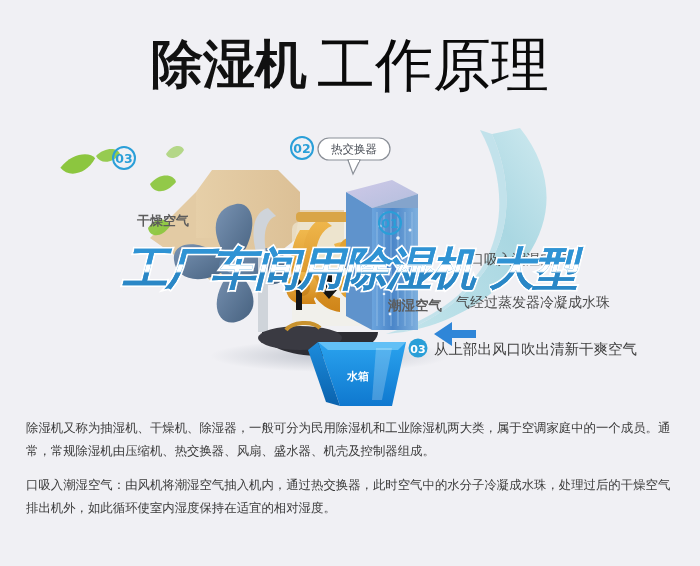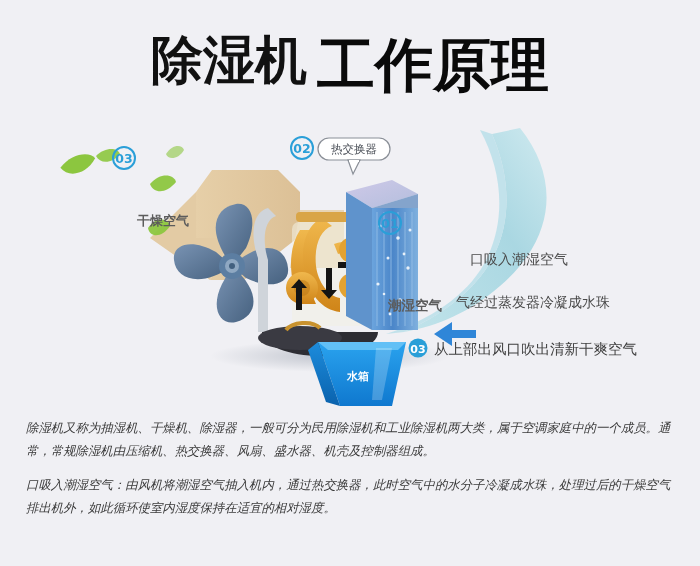--- a/index.html
+++ b/index.html
@@ -12,24 +12,24 @@
   .page{width:700px;height:566px;position:relative;background:#f0f0f4;}
 
   
   .header{
     position:absolute;left:0;top:22px;width:700px;height:86px;
     display:flex;align-items:center;justify-content:center;
     letter-spacing:0px;
   }
   .hdr-a{
     font-size:52px;font-weight:700;color:#111;line-height:1;
-    font-family:Liberation Mono, monospace;
+    font-family:Liberation Serif, serif;
   }
   .hdr-b{
-    font-size:58px;font-weight:700;color:#0a0a0a;line-height:1;
+    font-size:58px;font-weight:400;color:#0a0a0a;line-height:1;
     margin-left:10px;font-family:"DejaVu Sans",sans-serif;
   }
 
   
   .illus{position:absolute;left:0;top:118px;width:700px;height:292px;overflow:hidden;}
   .illus svg{display:block;}
 
   
   .overlay{
     position:absolute;left:0;top:246px;width:700px;
@@ -55,21 +55,21 @@
     -webkit-text-fill-color:transparent;
   }
 
   
   .body-text{
     position:absolute;left:26px;top:416px;width:650px;
     color:#3a3a3a;
     font-family:"DejaVu Sans",sans-serif;
     font-size:12.4px;line-height:23px;
   }
-  .body-text p{margin:0 0 11px 0;font-style:italic;}
+  .body-text p{margin:0 0 11px 0;}
 
   
   .lbl{font-family:"DejaVu Sans",sans-serif;}
 </style>
 </head>
 <body>
 
 <div class="page">
 
   <div class="header">
@@ -251,20 +251,24 @@
 
       <g>
         <circle cx="418" cy="230" r="9.5" fill="#2a9fd8"></circle>
         <text class="lbl" x="418" y="234.5" font-size="11" fill="#ffffff" text-anchor="middle" font-weight="700">03</text>
         <text class="lbl" x="434" y="236" font-size="14.5" fill="#3e3e3e">从上部出风口吹出清新干爽空气</text>
       </g>
     </svg>
   </div>
 
   <div class="overlay">
+    <span class="ov-wrap">
+      <span class="ov-line">工厂车间用除湿机 大型</span>
+      <span class="ov-line fill">工厂车间用除湿机 大型</span>
+    </span>
   </div>
 
   <div class="body-text">
     <p>除湿机又称为抽湿机、干燥机、除湿器，一般可分为民用除湿机和工业除湿机两大类，属于空调家庭中的一个成员。通常，常规除湿机由压缩机、热交换器、风扇、盛水器、机壳及控制器组成。</p>
     <p>口吸入潮湿空气：由风机将潮湿空气抽入机内，通过热交换器，此时空气中的水分子冷凝成水珠，处理过后的干燥空气排出机外，如此循环使室内湿度保持在适宜的相对湿度。</p>
   </div>
 
 </div>
 
 </body></html>

